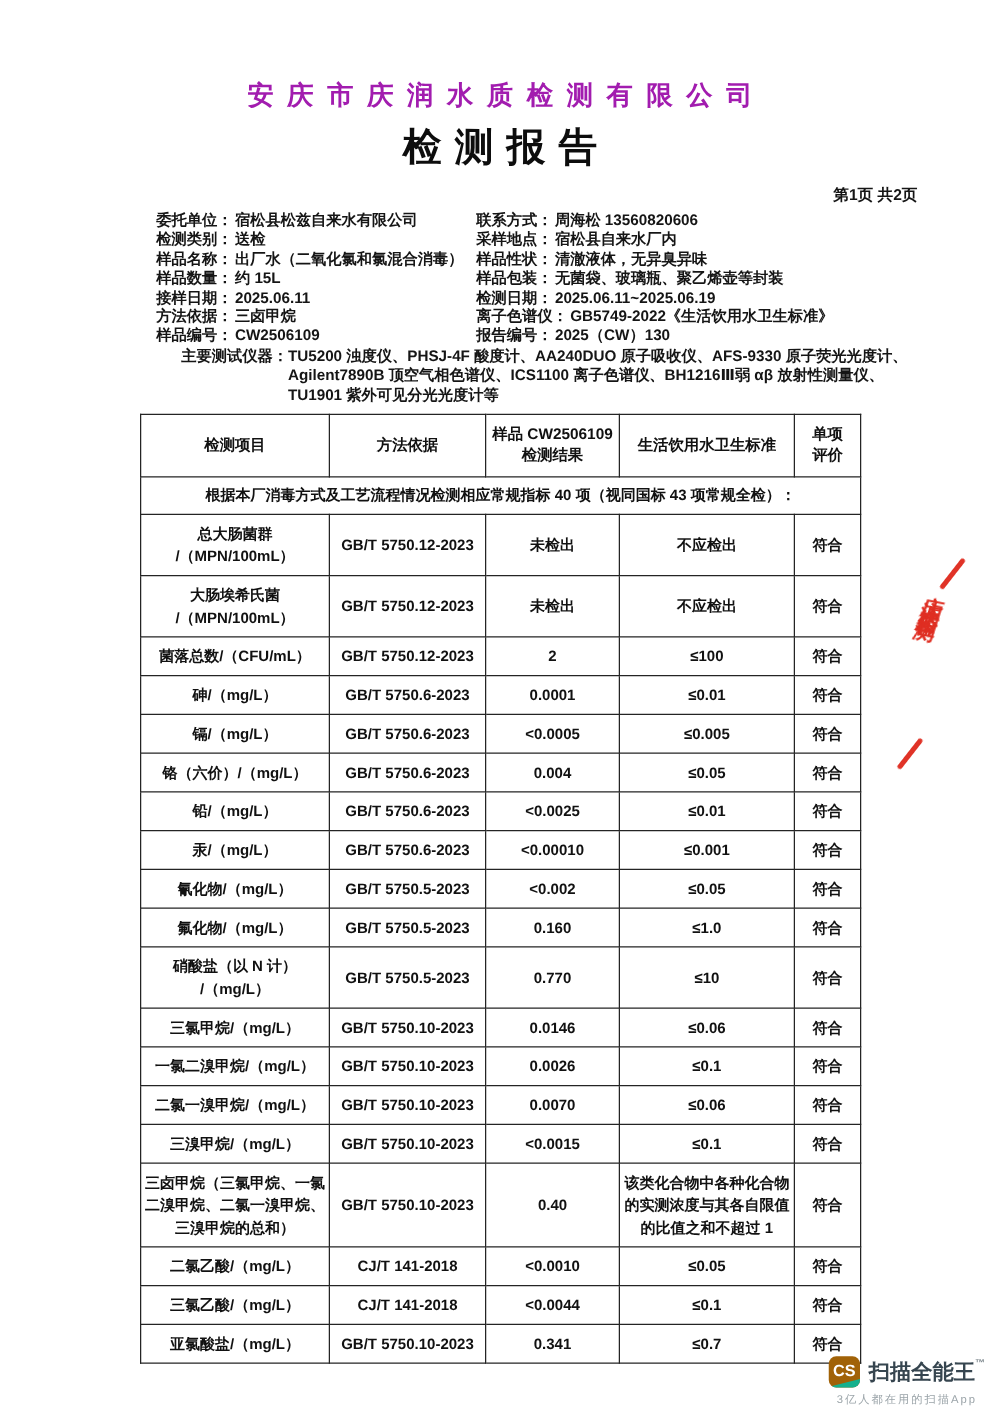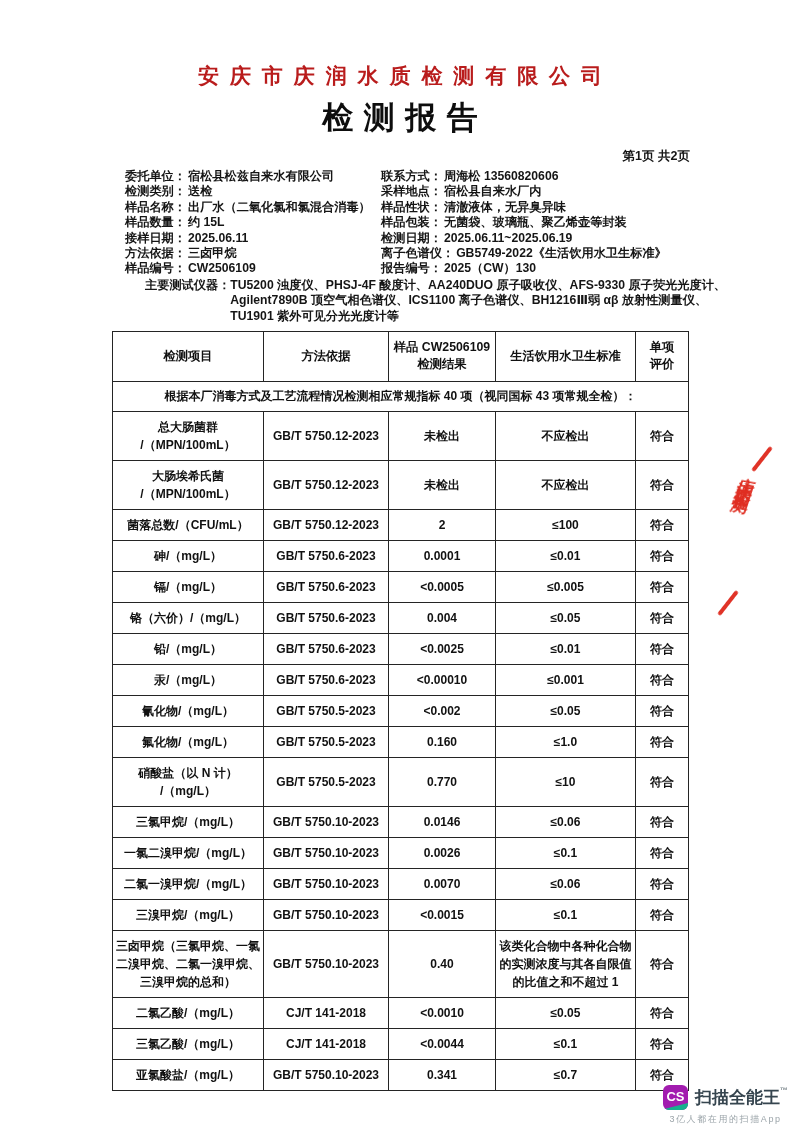--- a/index.html
+++ b/index.html
@@ -11,34 +11,34 @@
     font-family:"Liberation Sans","DejaVu Sans",sans-serif;
     color:#151515;
     overflow:hidden;
   }
   
   .company-title{
     padding-top:62px;
     text-align:center;
     font-size:21px;font-weight:bold;
     letter-spacing:0.52em;text-indent:0.52em;
-    color:#b91c1c;
+    color:#a21caf;
   }
   .report-title{
     margin-top:7px;
     text-align:center;
     font-size:31px;font-weight:bold;
     letter-spacing:0.34em;text-indent:0.34em;
     color:#0d0d0d;
   }
   .page-info{
     width:690px;
     margin-top:9px;
     text-align:right;
-    font-size:12.5px;font-weight:bold;
+    font-size:12.5px;font-weight:bold;margin-left:44px;
   }
   
   .info-section{
     display:flex;
     margin:4px 0 0 125px;
     font-size:12.2px;font-weight:bold;
     line-height:15.4px;
   }
   .info-col-left{width:256px;}
   .info-col-right{flex:1;}
@@ -112,21 +112,21 @@
   .scan-logo{
     position:absolute;
     top:1085px;right:12px;
     text-align:center;
   }
   .logo-row{display:flex;align-items:center;gap:7px;}
   .logo-icon{
     position:relative;
     width:25px;height:25px;
     border-radius:6px;
-    background:#a21caf;
+    background:#a16207;
     overflow:hidden;
     display:flex;align-items:center;justify-content:center;
     color:#fff;font-size:13px;font-weight:bold;
     letter-spacing:0;
   }
   .logo-icon .teal-edge{
     position:absolute;bottom:-5px;left:-6px;
     width:40px;height:9px;
     background:#15b08d;
     transform:rotate(-14deg);

